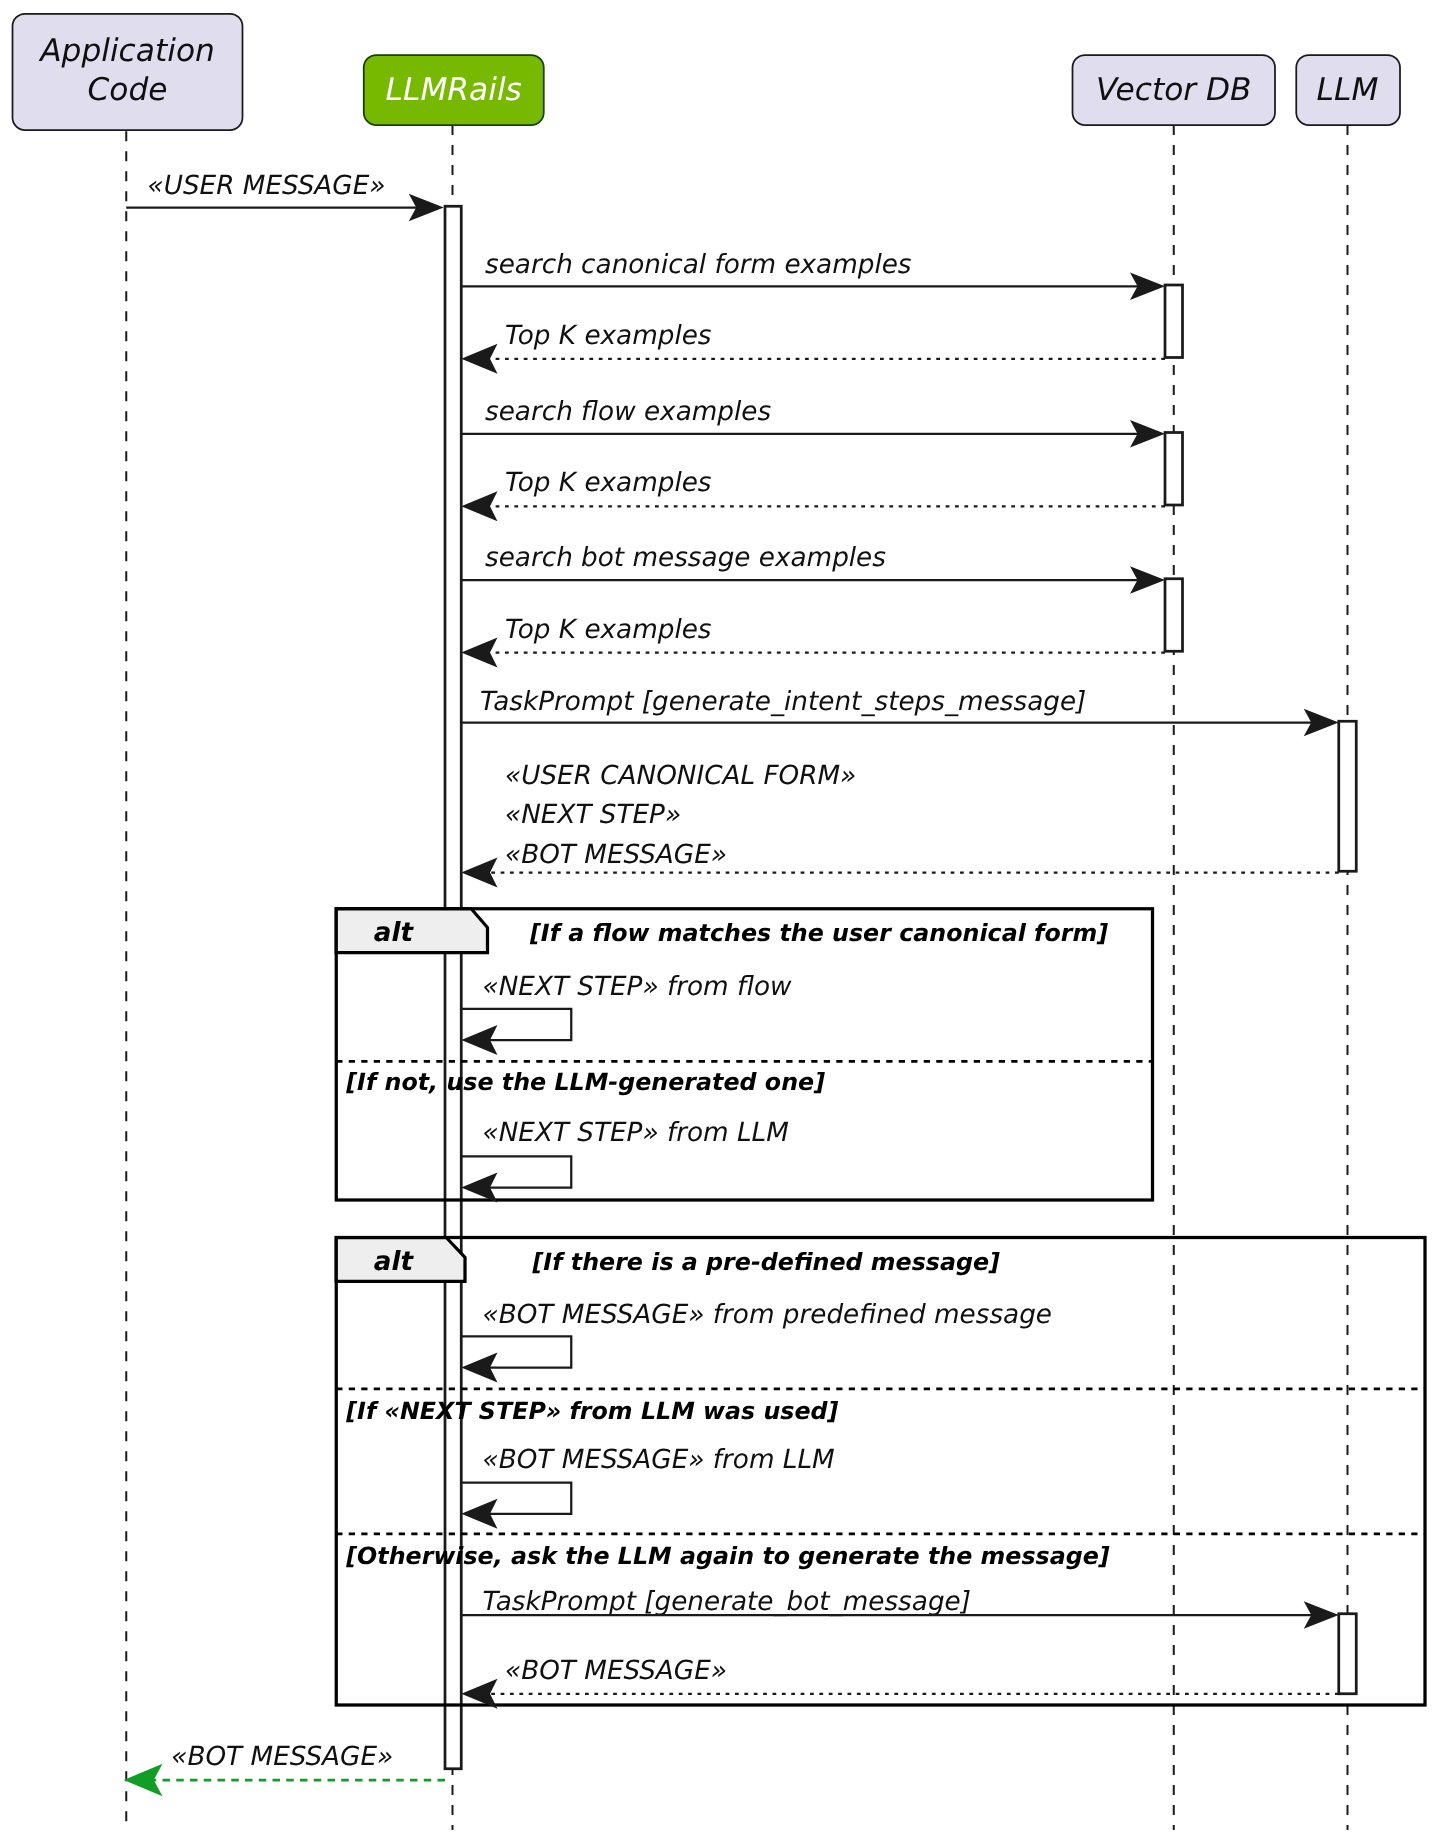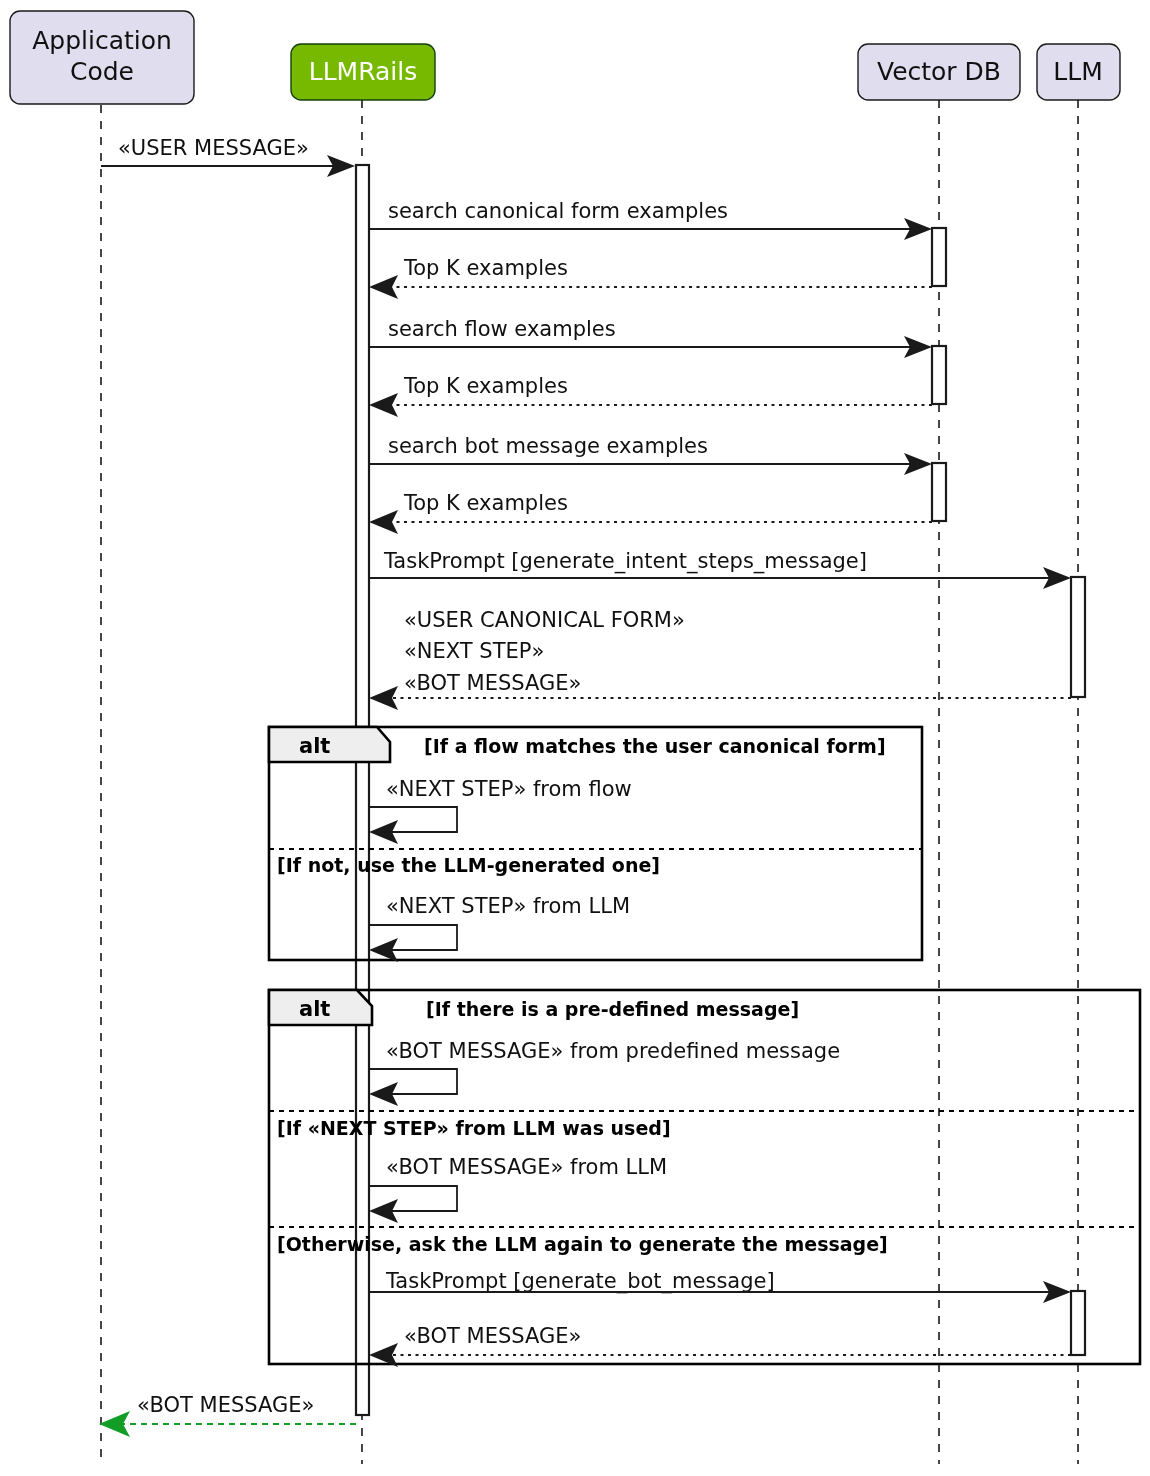--- a/index.html
+++ b/index.html
@@ -10,20 +10,21 @@
   body {
     width: 1150px;
     height: 1476px;
     font-family: "DejaVu Sans", sans-serif;
     overflow: hidden;
   }
   #diagram-root {
     position: relative;
     width: 1150px;
     height: 1164px;
+    font-style: italic;
   }
   svg.seq {
     display: block;
     width: 1150px;
     height: 1476px;
     background: #ffffff;
   }
   .participant-box {
     fill: #DFDDEE;
     stroke: #1a1a1a;

